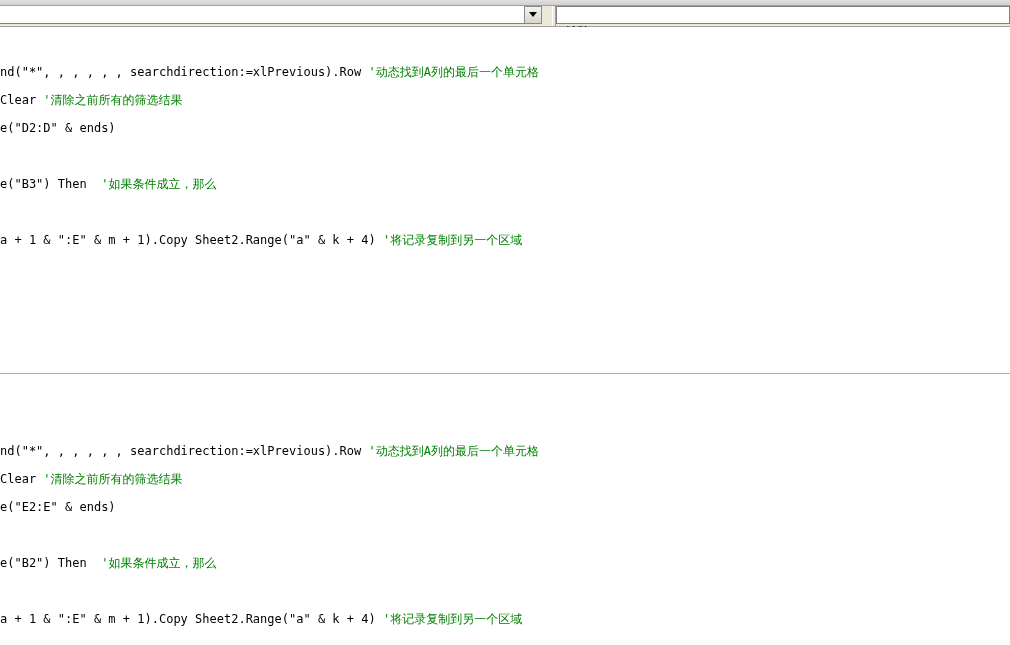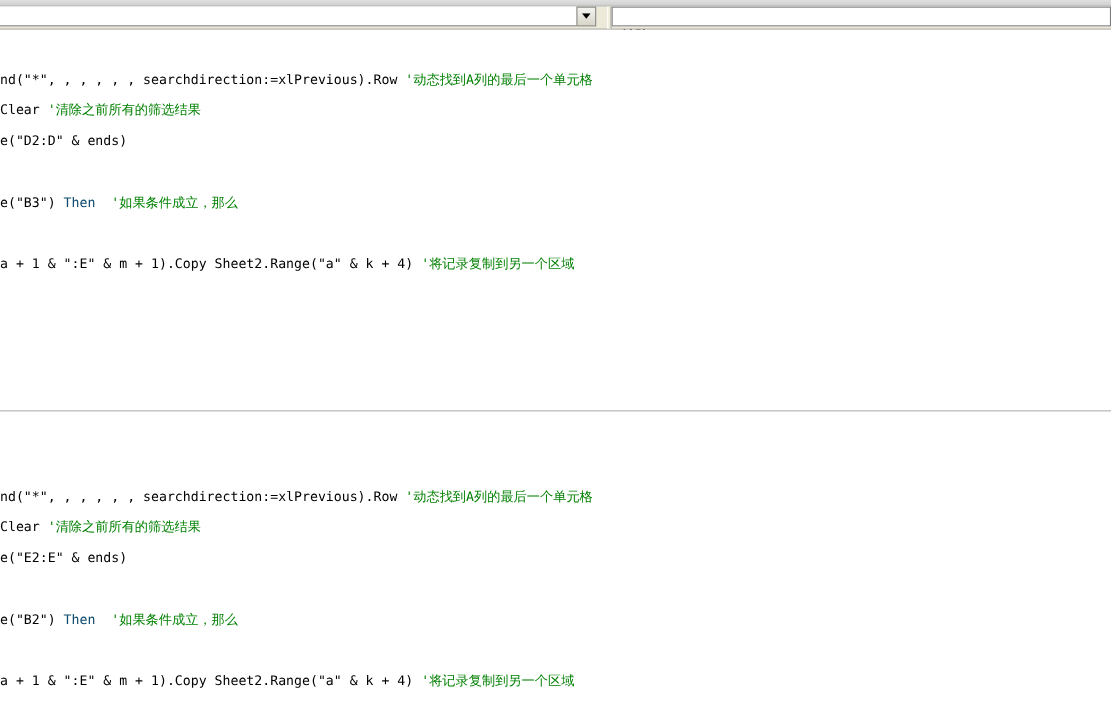--- a/index.html
+++ b/index.html
@@ -86,21 +86,21 @@
     color: #000;
     position: relative;
     height: 620px;
     overflow: hidden;
   }
   .code-inner {
     position: absolute;
     left: 0;
     top: 24px;
   }
-  .kw { color: #0c4a6e; }
+  .kw { color: #000000; }
   .cm { color: #008000; text-align: right; }
   hr.proc-sep {
     border: none;
     border-top: 1px solid #b0b0b0;
     margin: 0;
     width: 1010px;
     position:relative;
   }
   .line { height:14px; }
   .blank { height:14px; }

